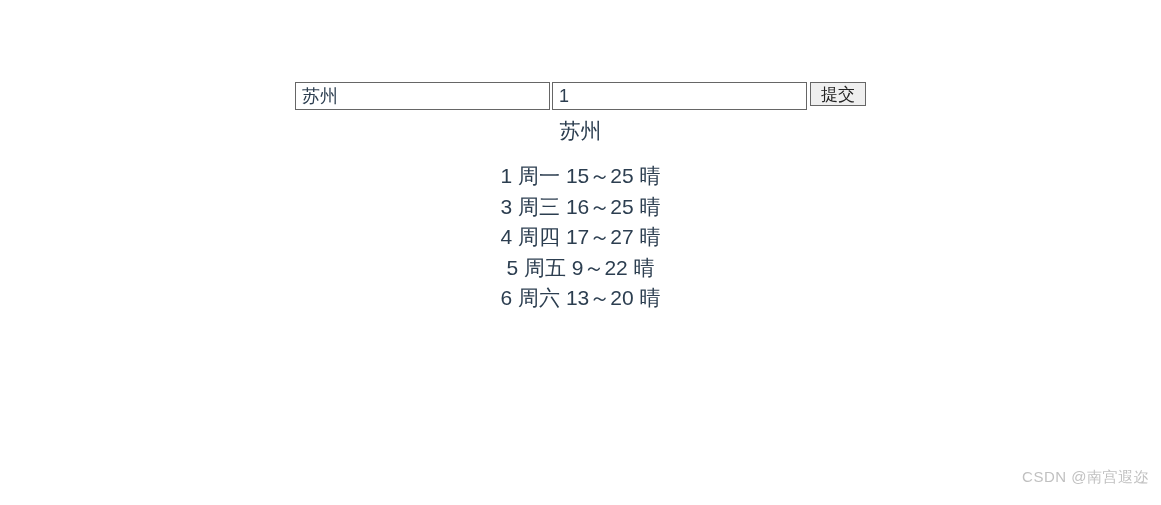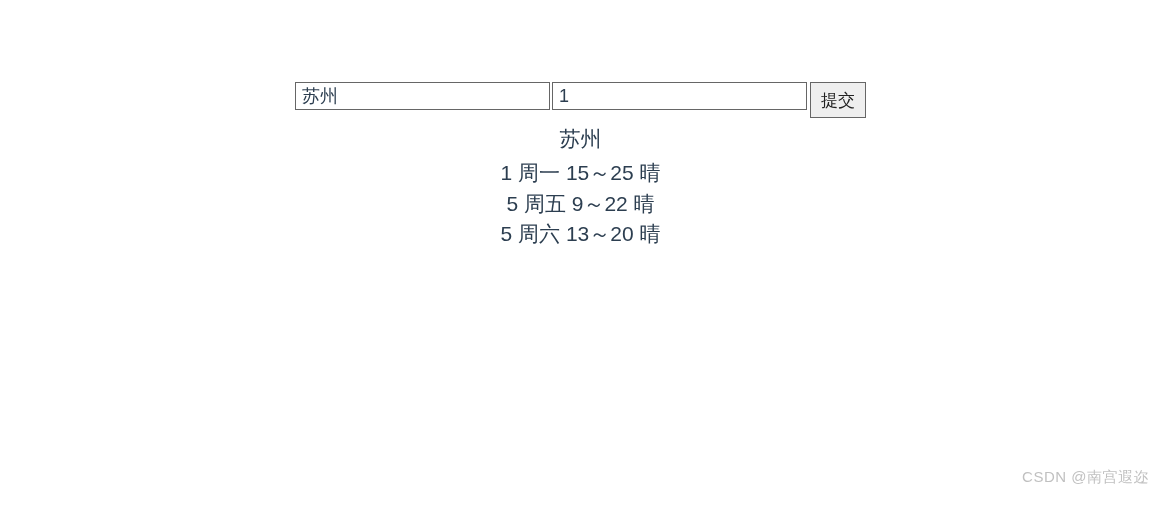--- a/index.html
+++ b/index.html
@@ -31,41 +31,41 @@
       padding: 2px 6px;
       font-size: 18px;
       color: #2c3e50;
       font-family: Arial, "Microsoft YaHei", sans-serif;
       outline: none;
     }
     .text-input + .text-input {
       margin-left: 2px;
     }
     .submit-btn {
-      height: 36px;
+      height: 24px;
       padding: 0 10px;
       margin-left: 3px;
       border: 1px solid #666;
       background: #efefef;
       font-size: 17px;
       color: #222;
       font-family: Arial, "Microsoft YaHei", sans-serif;
       cursor: pointer;
     }
     .result {
       margin-top: 6px;
       text-align: center;
     }
     .city-name {
       font-size: 21px;
       color: #2c3e50;
       line-height: 1.4;
     }
     .forecast-list {
-      margin-top: 5px;
+      margin-top: 16px;
     }
     .forecast-row {
       font-size: 21px;
       color: #2c3e50;
       line-height: 1.45;
       white-space: pre;
     }
     .watermark {
       position: absolute;
       right: 12px;
@@ -83,20 +83,22 @@
   <div class="form-row">
     <input type="text" class="text-input" value="苏州" style="">
     <input type="text" class="text-input" value="1" style="">
     <button class="submit-btn">提交</button>
   </div>
 
   <div class="result">
     <div class="city-name">苏州</div>
     <div class="forecast-list">
         <div class="forecast-row">1 周一 15～25 晴</div>
+        <div class="forecast-row">3 周三 16～25 晴</div>
+        <div class="forecast-row">4 周四 17～27 晴</div>
         <div class="forecast-row">5 周五 9～22 晴</div>
-        <div class="forecast-row">5 周六 13～20 晴</div>
+        <div class="forecast-row">6 周六 13～20 晴</div>
       </div>
   </div>
 
 </div>
 
 <div class="watermark">CSDN @南宫遐迩</div>
 
 </body></html>

